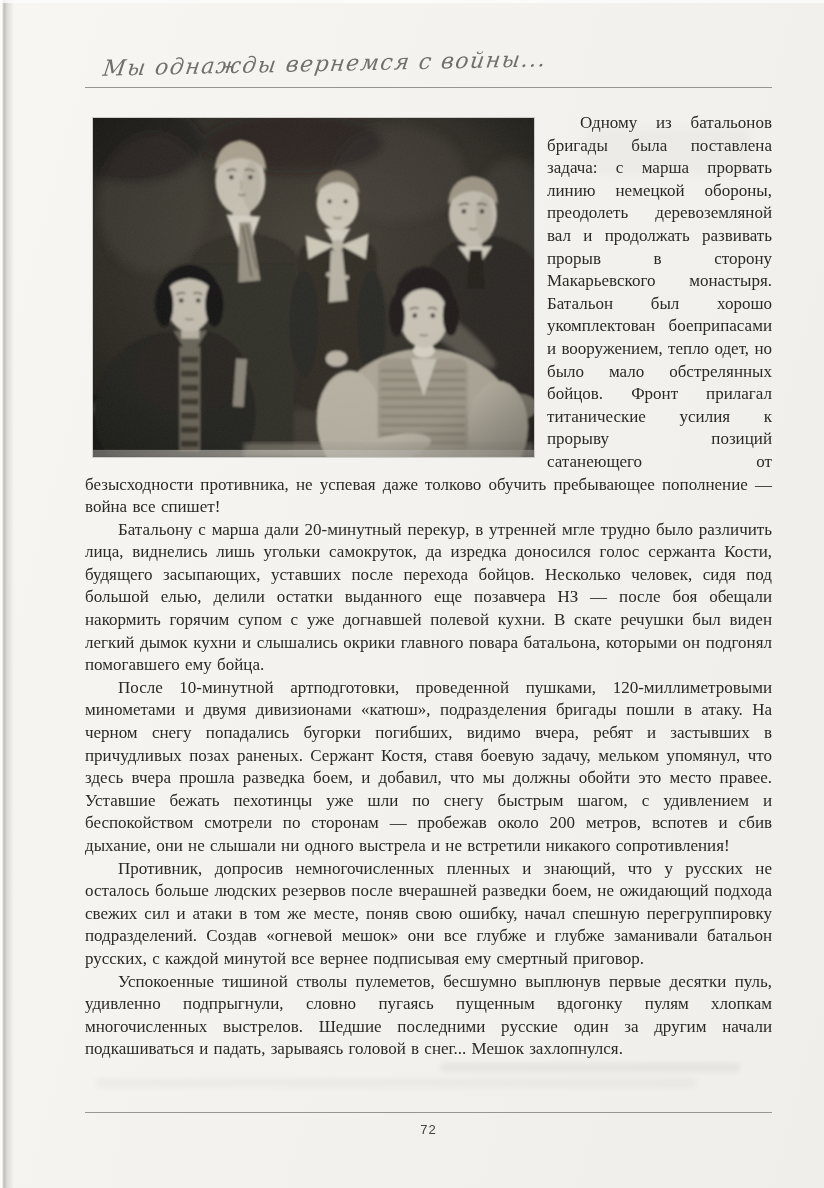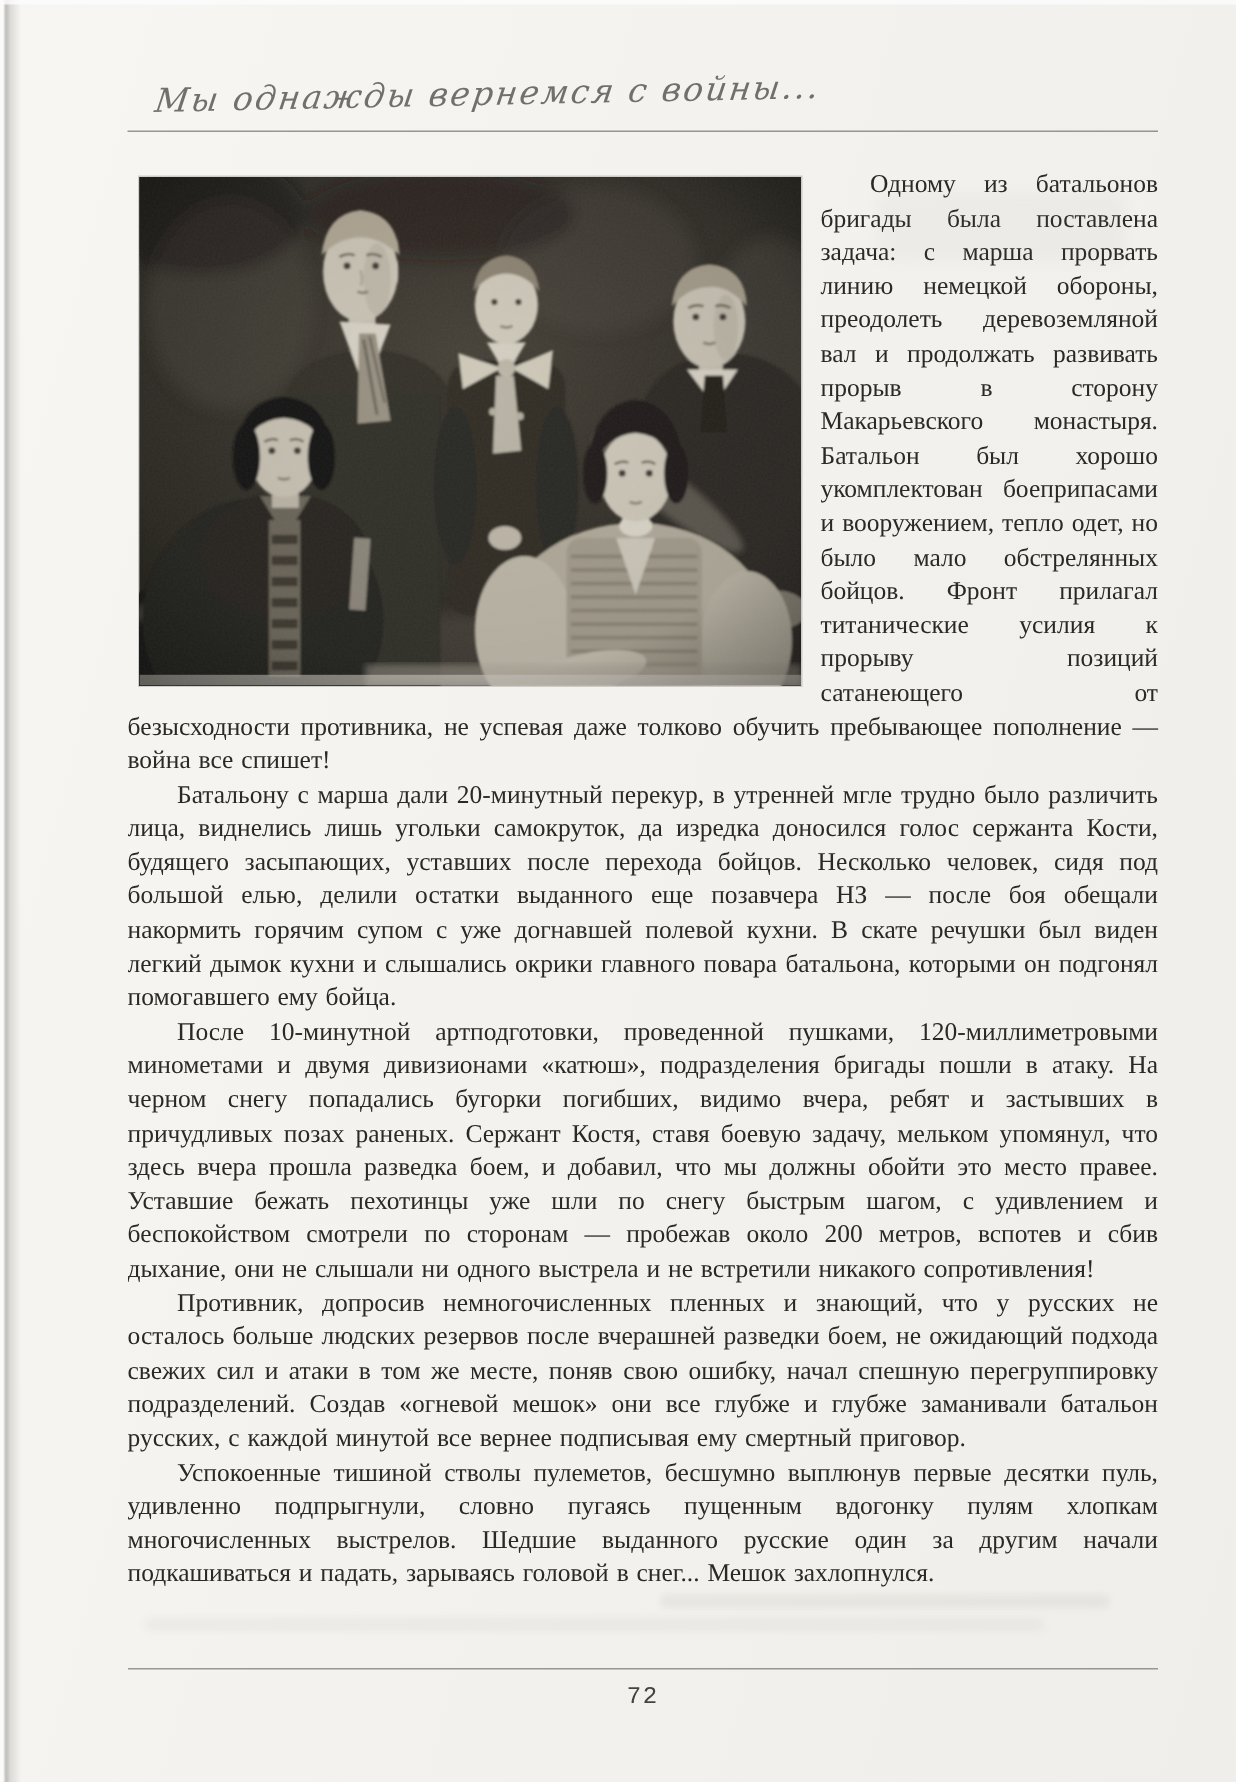--- a/index.html
+++ b/index.html
@@ -22,21 +22,21 @@
   .header-rule{border:none;border-top:1.5px solid rgba(120,117,110,.75);margin:1px 0 0 0;}
   .content{
     position:absolute;left:85px;width:687px;top:112px;
     font-size:17px;line-height:22.6px;text-align:justify;
     text-rendering:optimizeLegibility;
   }
   .content p{margin:0;text-indent:33px;word-spacing:1px;}
   .photo-wrap{float:left;width:441px;height:339px;margin:6px 13px 6px 8px;background:#2a2825;box-shadow:0 0 0 1px rgba(90,88,82,.25);}
   .photo-wrap svg{display:block;}
   .footer{position:absolute;left:85px;width:687px;top:1112px;border-top:1.3px solid rgba(130,127,120,.8);text-align:center;}
-  .pagenum{display:inline-block;margin-top:9px;font-family:Liberation Mono, monospace;font-size:16px;color:#45433e;letter-spacing:1px;}
+  .pagenum{display:inline-block;margin-top:9px;font-family:Liberation Sans, sans-serif;font-size:13px;color:#45433e;letter-spacing:1px;}
   .ghost{position:absolute;background:#8f8d88;border-radius:5px;pointer-events:none;}
   .ghost.g1{left:440px;top:1063px;width:300px;height:9px;opacity:.10;filter:blur(2px);}
   .ghost.g2{left:96px;top:1079px;width:600px;height:8px;opacity:.08;filter:blur(3px);}
   .ghost.g3{left:585px;top:128px;width:165px;height:46px;opacity:.05;filter:blur(5px);}
 </style>
 </head>
 <body>
 
 <div class="page">
   <div class="scan-edge-left"></div>
@@ -217,21 +217,21 @@
 
         <rect width="440" height="338" fill="url(#vig)"></rect>
         <rect width="440" height="338" filter="url(#grain)" opacity=".16"></rect>
       </svg>
     </div>
 
     <p>Одному из батальонов бригады была поставлена задача: с марша прорвать линию немецкой обороны, преодолеть деревоземляной вал и продолжать развивать прорыв в сторону Макарьевского монастыря. Батальон был хорошо укомплектован боеприпасами и вооружением, тепло одет, но было мало обстрелянных бойцов. Фронт прилагал титанические усилия к прорыву позиций сатанеющего от безысходности противника, не успевая даже толково обучить пребывающее пополнение — война все спишет!</p>
     <p>Батальону с марша дали 20-минутный перекур, в утренней мгле трудно было различить лица, виднелись лишь угольки самокруток, да изредка доносился голос сержанта Кости, будящего засыпающих, уставших после перехода бойцов. Несколько человек, сидя под большой елью, делили остатки выданного еще позавчера НЗ — после боя обещали накормить горячим супом с уже догнавшей полевой кухни. В скате речушки был виден легкий дымок кухни и слышались окрики главного повара батальона, которыми он подгонял помогавшего ему бойца.</p>
     <p>После 10-минутной артподготовки, проведенной пушками, 120-миллиметровыми минометами и двумя дивизионами «катюш», подразделения бригады пошли в атаку. На черном снегу попадались бугорки погибших, видимо вчера, ребят и застывших в причудливых позах раненых. Сержант Костя, ставя боевую задачу, мельком упомянул, что здесь вчера прошла разведка боем, и добавил, что мы должны обойти это место правее. Уставшие бежать пехотинцы уже шли по снегу быстрым шагом, с удивлением и беспокойством смотрели по сторонам — пробежав около 200 метров, вспотев и сбив дыхание, они не слышали ни одного выстрела и не встретили никакого сопротивления!</p>
     <p>Противник, допросив немногочисленных пленных и знающий, что у русских не осталось больше людских резервов после вчерашней разведки боем, не ожидающий подхода свежих сил и атаки в том же месте, поняв свою ошибку, начал спешную перегруппировку подразделений. Создав «огневой мешок» они все глубже и глубже заманивали батальон русских, с каждой минутой все вернее подписывая ему смертный приговор.</p>
-    <p>Успокоенные тишиной стволы пулеметов, бесшумно выплюнув первые десятки пуль, удивленно подпрыгнули, словно пугаясь пущенным вдогонку пулям хлопкам многочисленных выстрелов. Шедшие выданного русские один за другим начали подкашиваться и падать, зарываясь головой в снег... Мешок захлопнулся.</p>
+    <p>Успокоенные тишиной стволы пулеметов, бесшумно выплюнув первые десятки пуль, удивленно подпрыгнули, словно пугаясь пущенным вдогонку пулям хлопкам многочисленных выстрелов. Шедшие последними русские один за другим начали подкашиваться и падать, зарываясь головой в снег... Мешок захлопнулся.</p>
   </div>
 
   <div class="ghost g1"></div>
   <div class="ghost g2"></div>
   <div class="ghost g3"></div>
 
   <div class="footer">
     <span class="pagenum">72</span>
   </div>
 </div>

